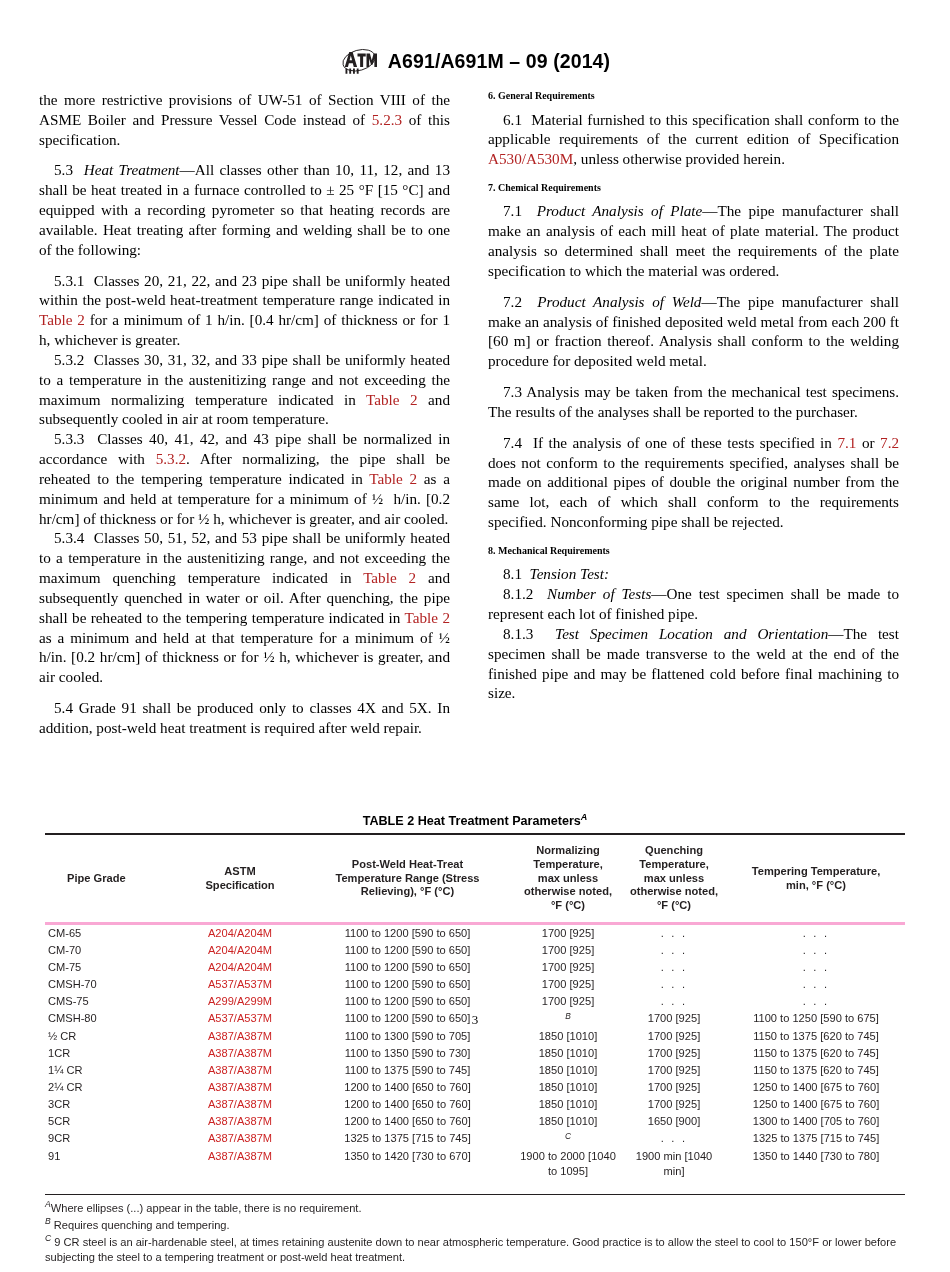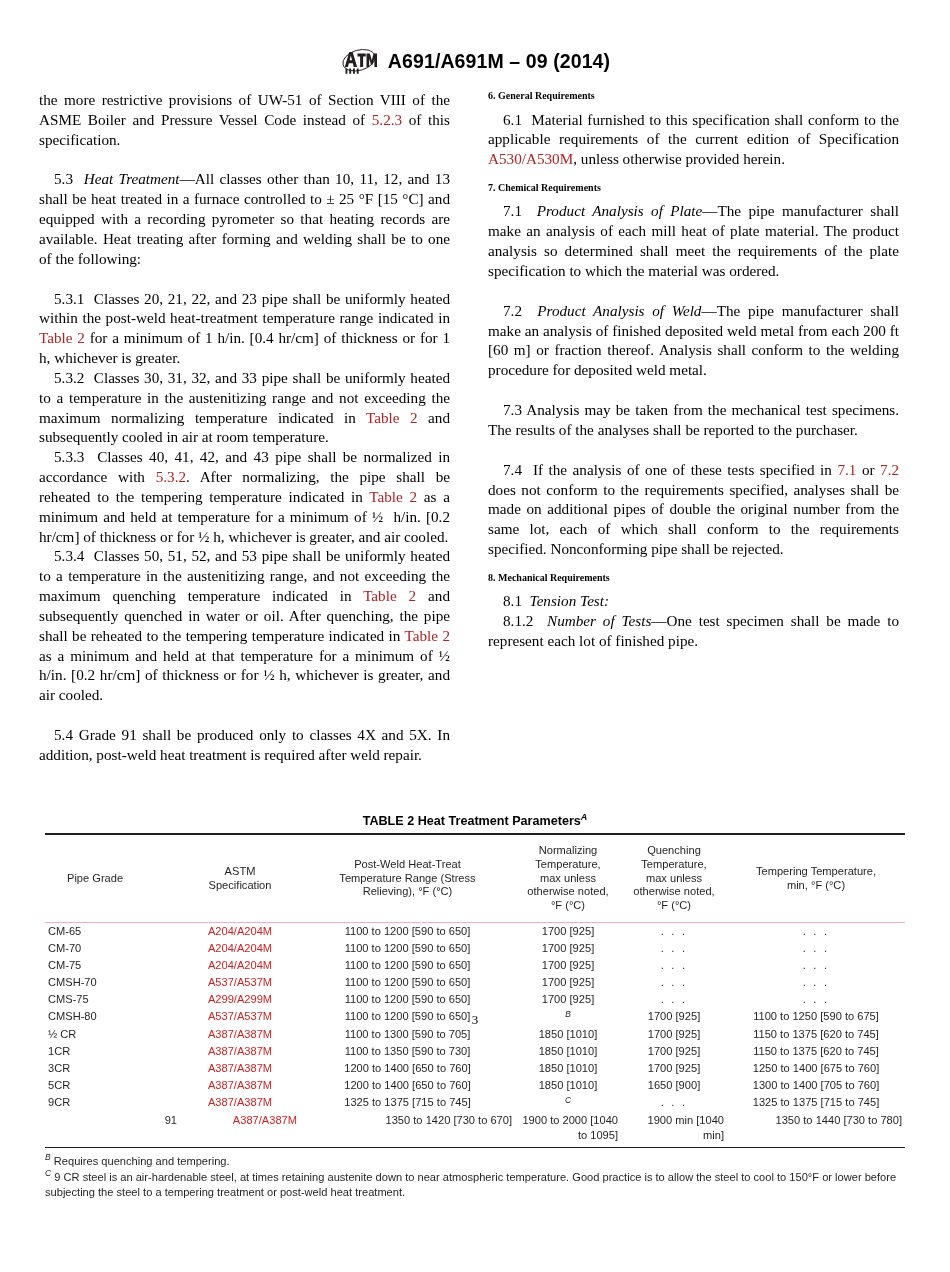--- a/index.html
+++ b/index.html
@@ -60,21 +60,21 @@
   }
   p.para {
     margin: 0 0 0 0;
     font-size: 15.2px;
     line-height: 1.305;
     text-align: justify;
     text-justify: inter-word;
     hyphens: manual;
   }
   p.para.indent { text-indent: 15px; }
-  p.para.gap { margin-top: 20px; }
+  p.para.gap { margin-top: 11px; }
   h3.sect {
     font-family: "Liberation Serif", "DejaVu Serif", serif;
     font-weight: bold;
     font-size: 10px;
     margin: 0 0 7px 0;
     line-height: 1.25;
   }
   h3.sect.gap { margin-top: 13px; }
   .xref { color: #b22222; }
   .ital { font-style: italic; }
@@ -99,43 +99,43 @@
     font-weight: bold;
   }
   table.t2 {
     width: 100%;
     border-collapse: collapse;
     font-family: "Liberation Sans", "DejaVu Sans", sans-serif;
     font-size: 11.1px;
     color: #231f20;
   }
   table.t2 thead th {
-    font-weight: normal;
+    font-weight: bold;
     text-align: center;
     vertical-align: middle;
     padding: 9px 3px 9px 3px;
     line-height: 1.24;
     border-top: 2.6px solid #231f20;
-    border-bottom: 1px solid #f9a8d4;
+    border-bottom: 3px solid #f9a8d4;
   }
   table.t2 thead th.first { text-align: left; padding-left: 22px; }
   table.t2 tbody td {
     padding: 1.2px 3px;
     text-align: center;
     vertical-align: top;
     line-height: 1.31;
     white-space: nowrap;
   }
   table.t2 tbody td.grade {
     text-align: left;
     padding-left: 3px;
     white-space: nowrap;
   }
   table.t2 tbody td.spec { color: #cc2222; }
-  table.t2 tbody tr:last-child td { padding-bottom: 4px; text-align: right; }
+  table.t2 tbody tr:last-child td { padding-bottom: 16px; }
   table.t2 tbody td.wrapcell { white-space: normal; margin-top: 8px; }
   table.t2 tfoot td {
     border-top: 1px solid #231f20;
     padding: 0;
     height: 0;
   }
   .col-grade { width: 135px; }
   .col-spec { width: 120px; }
   .col-pwht { width: 215px; }
   .col-norm { width: 106px; }
@@ -228,20 +228,21 @@
 
       <p class="para indent gap">7.4&nbsp; If the analysis of one of these tests specified in <span class="xref">7.1</span> or <span class="xref">7.2</span> does not conform to the requirements specified, analyses shall be made on additional pipes of double the original number from the same lot, each of which shall conform to the requirements specified. Nonconforming pipe shall be rejected.</p>
 
       <h3 class="sect gap">8.  Mechanical Requirements</h3>
 
       <p class="para indent">8.1&nbsp; <span class="ital">Tension Test:</span></p>
 
 
       <p class="para indent">8.1.2&nbsp; <span class="ital">Number of Tests</span>—One test specimen shall be made to represent each lot of finished pipe.</p>
 
+      <p class="para indent">8.1.3&nbsp; <span class="ital">Test Specimen Location and Orientation</span>—The test specimen shall be made transverse to the weld at the end of the finished pipe and may be flattened cold before final machining to size.</p>
 
     </div>
   </div>
 
   <div class="table-wrap">
 
     <div class="table-caption"><span>TABLE 2 Heat Treatment Parameters</span><sup>A</sup></div>
 
     <table class="t2">
       <colgroup>
@@ -345,20 +346,36 @@
           </tr>
           <tr>
             <td class="grade">1CR</td>
             <td class="spec">A387/A387M</td>
             <td>1100 to 1350 [590 to 730]</td>
             <td>1850 [1010]</td>
             <td>1700 [925]</td>
             <td>1150 to 1375 [620 to 745]</td>
           </tr>
           <tr>
+            <td class="grade">1¼ CR</td>
+            <td class="spec">A387/A387M</td>
+            <td>1100 to 1375 [590 to 745]</td>
+            <td>1850 [1010]</td>
+            <td>1700 [925]</td>
+            <td>1150 to 1375 [620 to 745]</td>
+          </tr>
+          <tr>
+            <td class="grade">2¼ CR</td>
+            <td class="spec">A387/A387M</td>
+            <td>1200 to 1400 [650 to 760]</td>
+            <td>1850 [1010]</td>
+            <td>1700 [925]</td>
+            <td>1250 to 1400 [675 to 760]</td>
+          </tr>
+          <tr>
             <td class="grade">3CR</td>
             <td class="spec">A387/A387M</td>
             <td>1200 to 1400 [650 to 760]</td>
             <td>1850 [1010]</td>
             <td>1700 [925]</td>
             <td>1250 to 1400 [675 to 760]</td>
           </tr>
           <tr>
             <td class="grade">5CR</td>
             <td class="spec">A387/A387M</td>
@@ -385,20 +402,21 @@
           </tr>
         </tbody>
       <tfoot>
         <tr>
             <td colspan="6"></td>
           </tr>
       </tfoot>
     </table>
 
     <div class="footnotes">
+      <div><sup>A</sup><span>Where ellipses (...) appear in the table, there is no requirement.</span></div>
       <div><sup>B</sup><span> Requires quenching and tempering.</span></div>
       <div><sup>C</sup><span> 9 CR steel is an air-hardenable steel, at times retaining austenite down to near atmospheric temperature. Good practice is to allow the steel to cool to 150°F or lower before subjecting the steel to a tempering treatment or post-weld heat treatment.</span></div>
     </div>
   </div>
 
   <div class="page-number">3</div>
 
 </div>
 
 </body></html>

